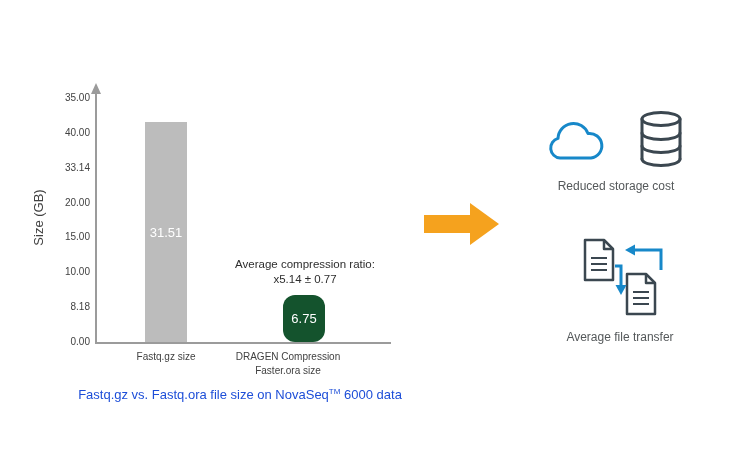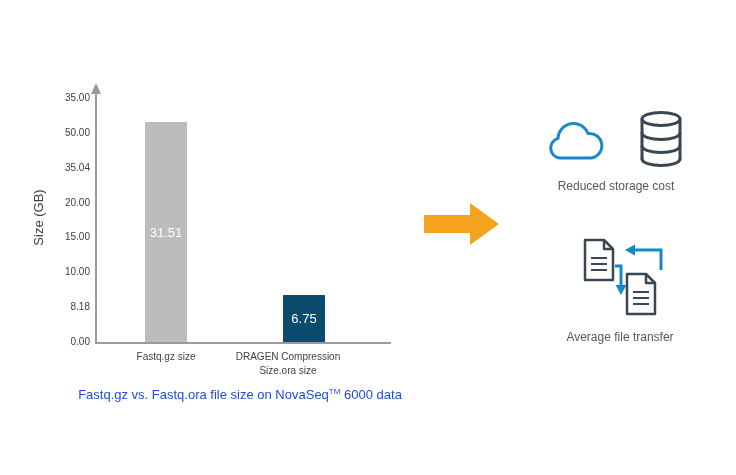--- a/index.html
+++ b/index.html
@@ -38,42 +38,46 @@
 
 <div class="stage">
 
   <div class="ylabel">Size (GB)</div>
 
   <div class="axis-y"></div>
   <div class="y-arrow"></div>
   <div class="axis-x"></div>
 
   <div class="ytick" style="top:91px">35.00</div>
-  <div class="ytick" style="top:126px">50.00</div>
-  <div class="ytick" style="top:161px">35.04</div>
+  <div class="ytick" style="top:126px">40.00</div>
+  <div class="ytick" style="top:161px">33.14</div>
   <div class="ytick" style="top:196px">20.00</div>
   <div class="ytick" style="top:230px">15.00</div>
   <div class="ytick" style="top:265px">10.00</div>
   <div class="ytick" style="top:300px">8.18</div>
   <div class="ytick" style="top:335px">0.00</div>
 
   <div class="plot">
     <div class="bar" style="left: 50px; height: 90.0286%; background: rgb(188, 188, 188);">
       <span class="bar-value">31.51</span>
     </div>
-    <div class="bar" style="left: 188px; height: 19.2857%; background: #0c4a6e;">
+    <div class="bar" style="left: 188px; height: 19.2857%; background: #14532d; border-radius: 12px;">
       <span class="bar-value">6.75</span>
     </div>
   </div>
 
+  <div class="annotation">
+    <div>Average compression ratio:</div>
+    <div>x5.14 ± 0.77</div>
+  </div>
 
   <div class="cat-label" style="left:105px; top:350px; width:122px">Fastq.gz size</div>
   <div class="cat-label" style="left:208px; top:350px; width:160px">
     <div>DRAGEN Compression</div>
-    <div>Size.ora size</div>
+    <div>Faster.ora size</div>
   </div>
 
   <div class="caption"><span>Fastq.gz  vs. Fastq.ora file size on NovaSeq</span><sup>TM</sup><span> 6000 data</span></div>
 
   <svg class="icon-svg" style="left:424px; top:202px" width="76" height="44" viewBox="0 0 76 44">
     <polygon points="0,13 46,13 46,1 75,22 46,43 46,31 0,31" fill="#f5a21e"></polygon>
   </svg>
 
   <svg class="icon-svg" style="left:545px; top:106px" width="142" height="70" viewBox="0 0 142 70">
     <g fill="none" stroke="#1788c9" stroke-width="3" stroke-linejoin="round" stroke-linecap="round">

